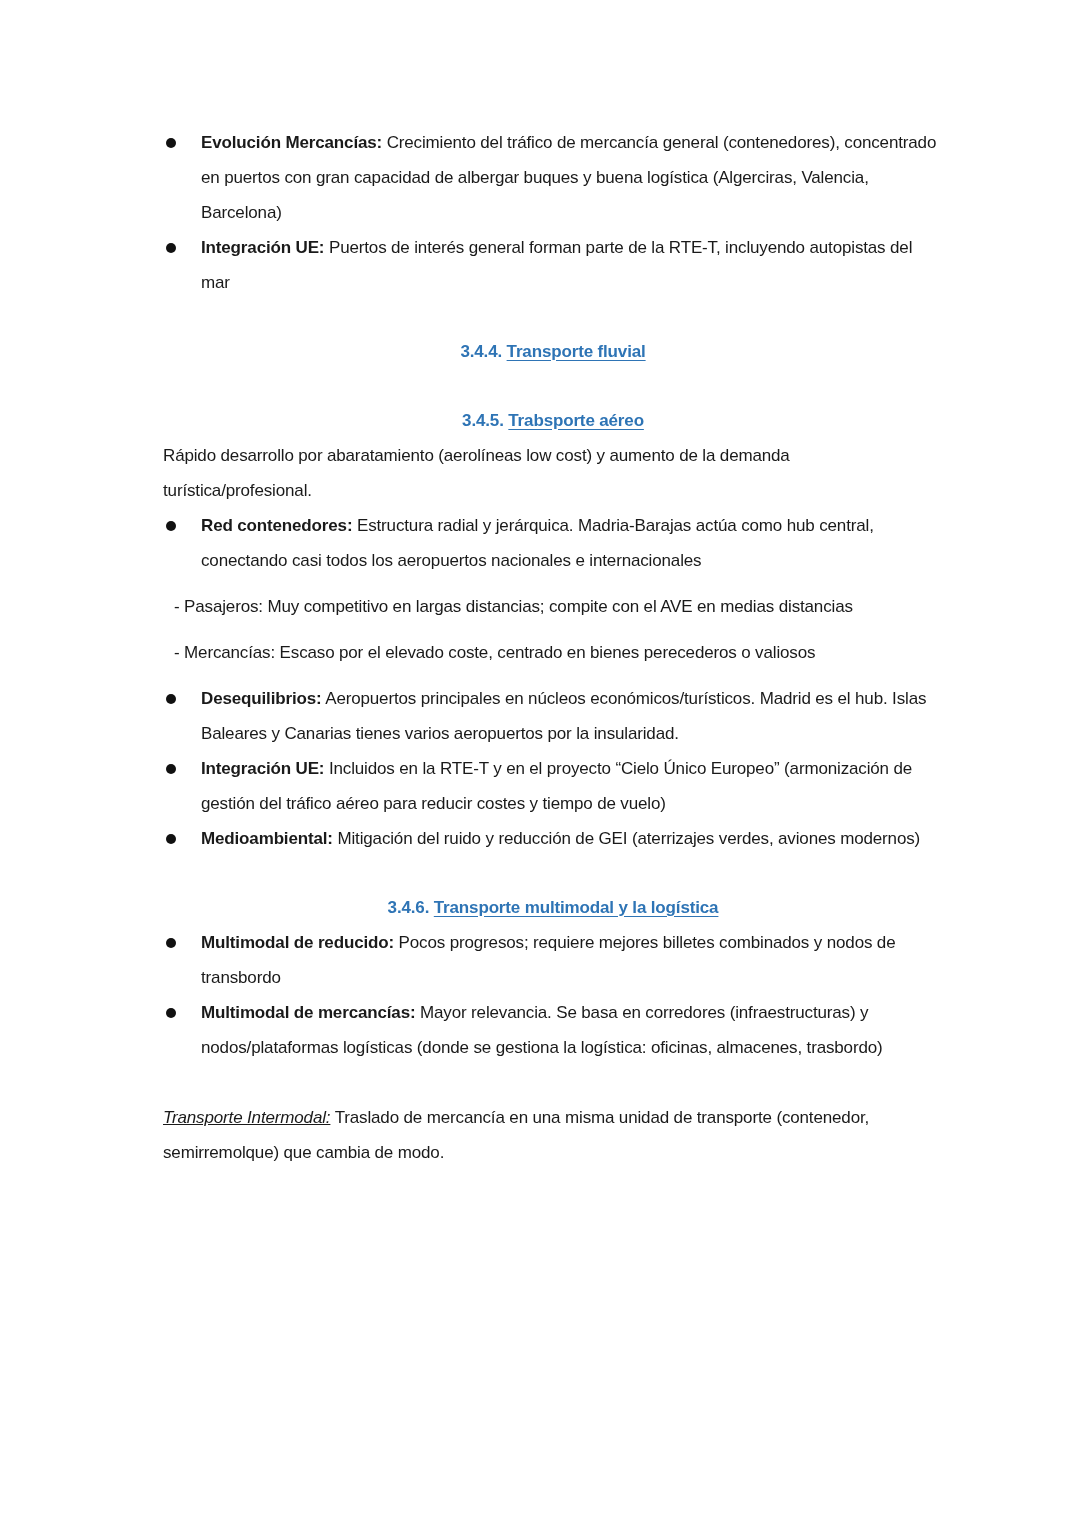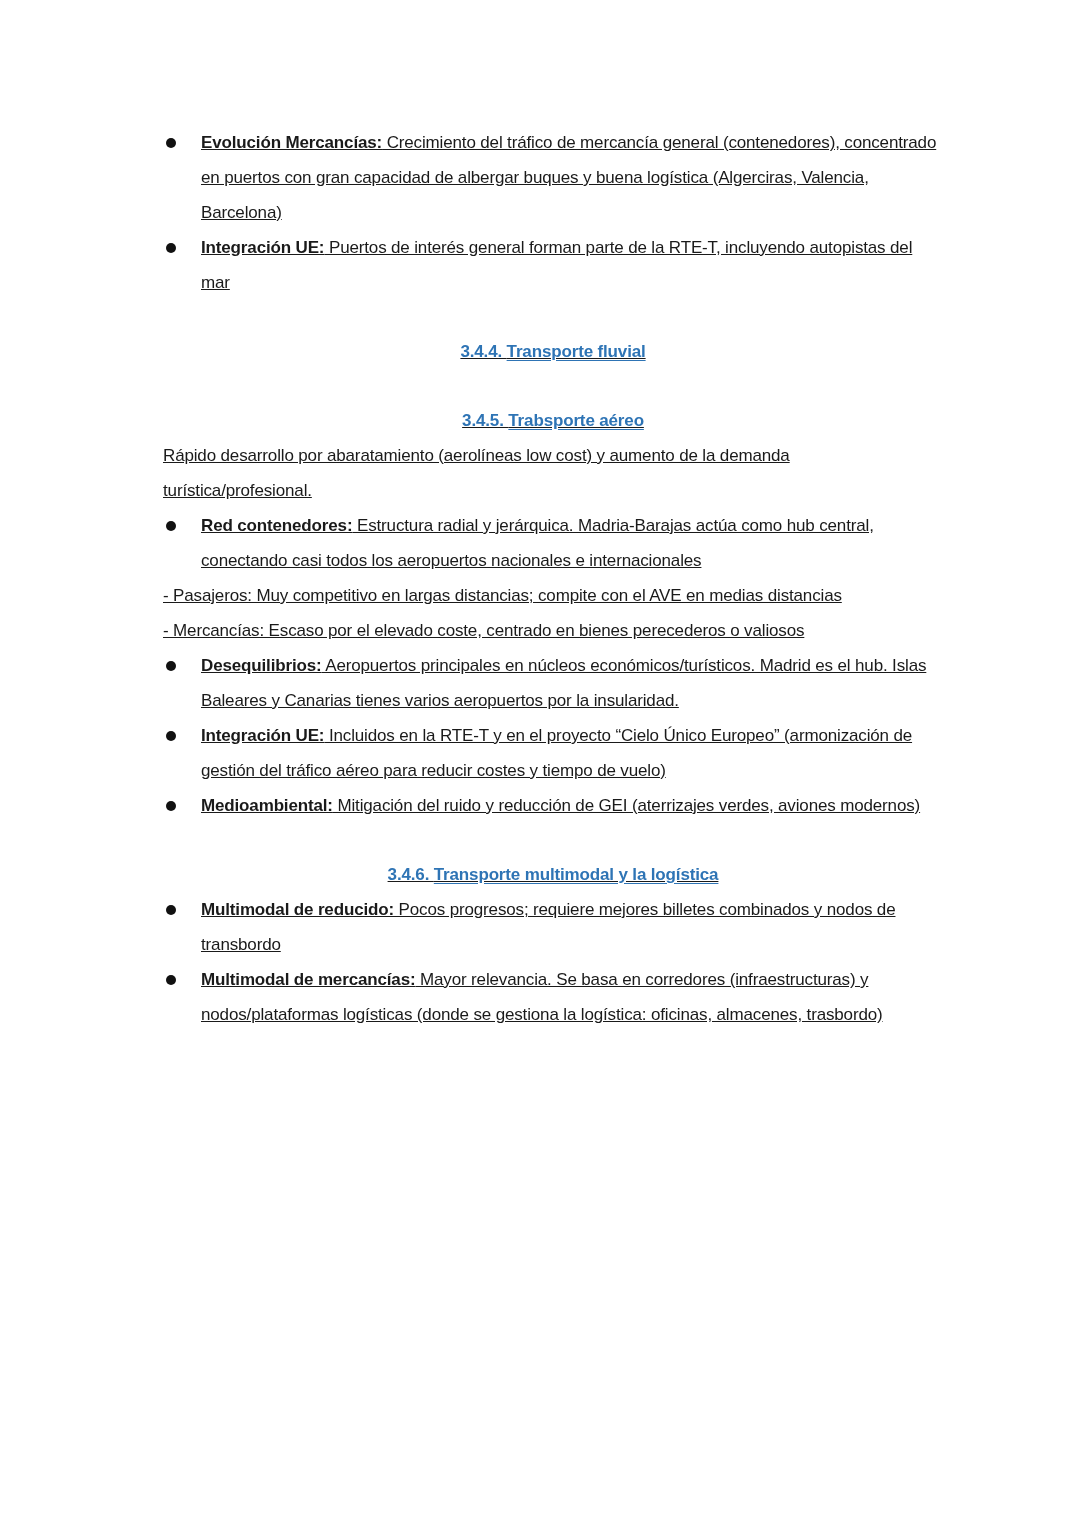--- a/index.html
+++ b/index.html
@@ -16,21 +16,20 @@
       color: #1a1a1a;
     }
     .page {
       position: absolute;
       left: 163px;
       top: 125px;
       width: 780px;
       font-size: 17px;
       line-height: 35px;
       letter-spacing: -0.15px;
-      text-decoration: underline;
     }
     .bullet {
       position: relative;
       padding-left: 38px;
     }
     .bullet .dot {
       position: absolute;
       left: 3px;
       top: 13px;
       width: 10px;
@@ -48,21 +47,21 @@
       color: #2E74B5;
       font-weight: bold;
       margin-top: 34px;
       text-align: center;
     }
     .heading .title {
       text-decoration: underline;
       text-underline-offset: 3px;
     }
     .dash-line {
-      margin: 0;
+      margin: 11px;
     }
     .intermodal-term {
       font-style: italic;
       text-decoration: underline;
     }
     .spacer {
       height: 35px;
     }
   </style>
 </head>
@@ -116,14 +115,17 @@
     <span class="dot"></span>
     <span class="term">Multimodal de reducido:</span><span> Pocos progresos; requiere mejores billetes combinados y nodos de transbordo</span>
   </div>
   <div class="bullet">
     <span class="dot"></span>
     <span class="term">Multimodal de mercancías:</span><span> Mayor relevancia. Se basa en corredores (infraestructuras) y nodos/plataformas logísticas (donde se gestiona la logística: oficinas, almacenes, trasbordo)</span>
   </div>
 
   <div class="spacer"></div>
 
+  <p class="para">
+    <span class="intermodal-term">Transporte Intermodal:</span><span> Traslado de mercancía en una misma unidad de transporte (contenedor, semirremolque) que cambia de modo.</span>
+  </p>
 
 </div>
 
 </body></html>

